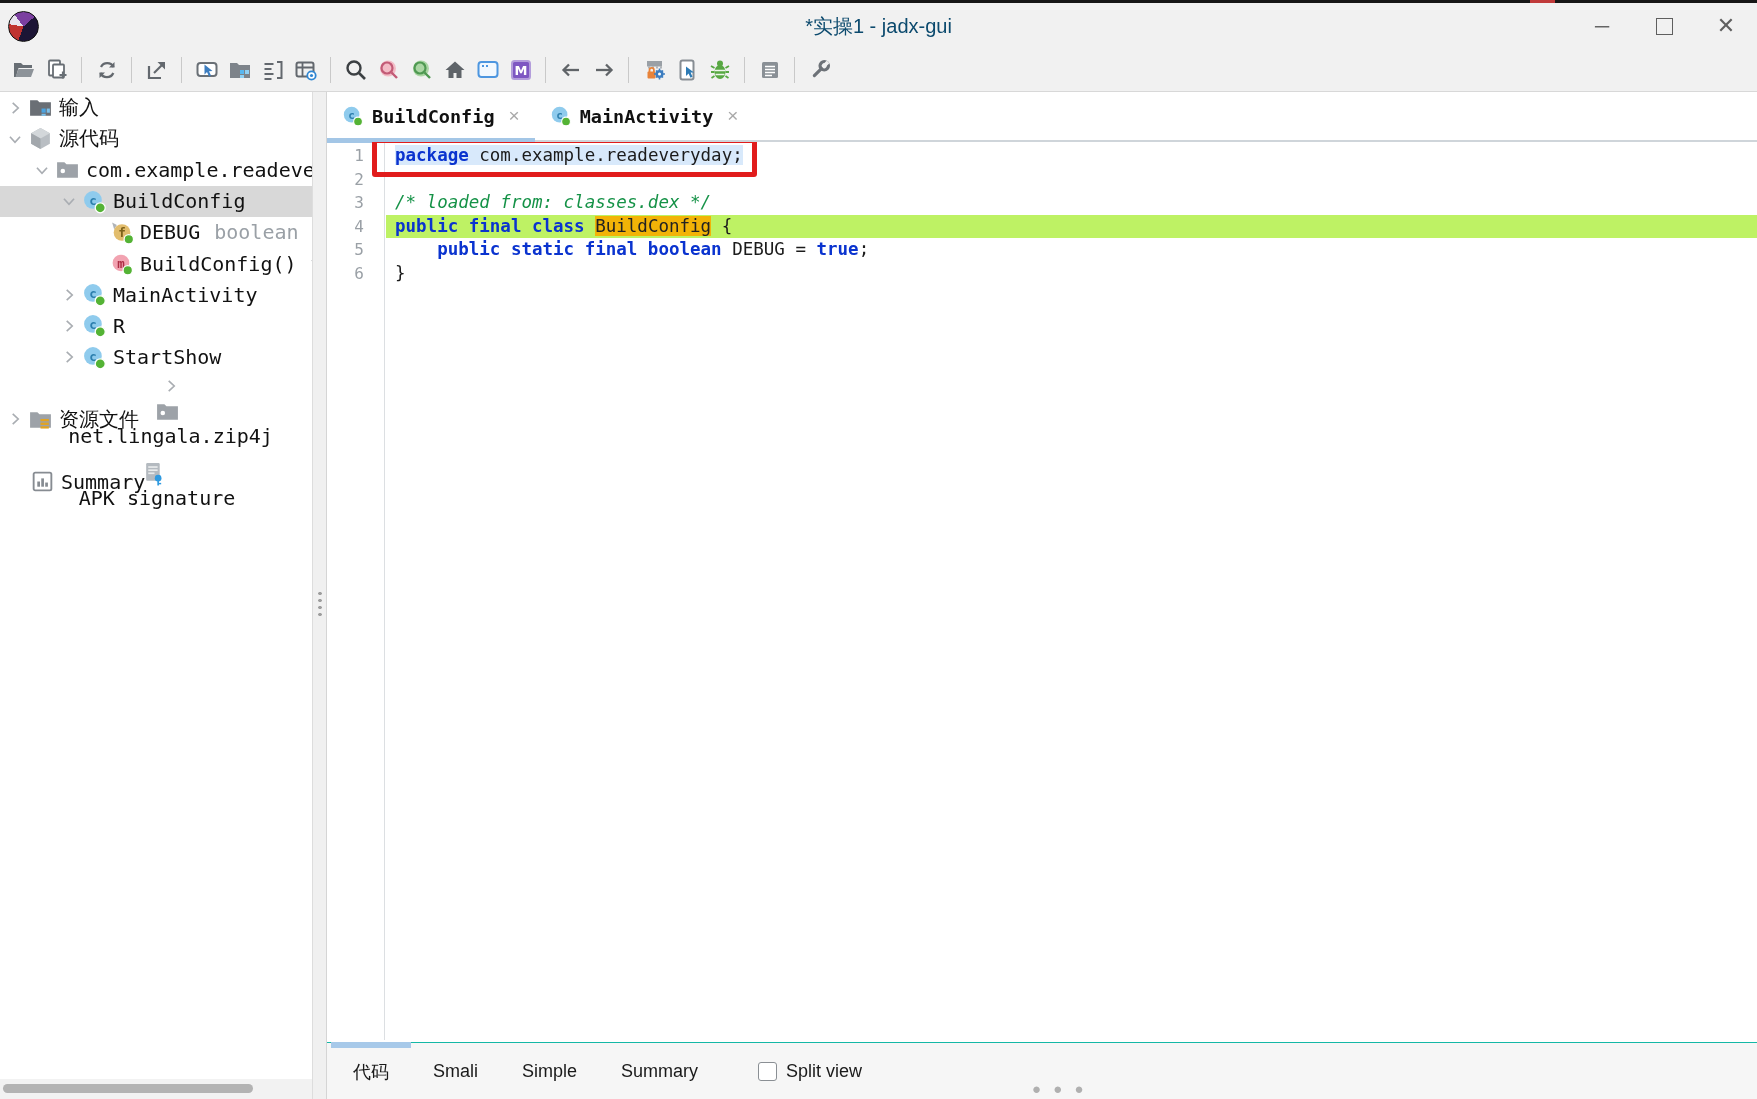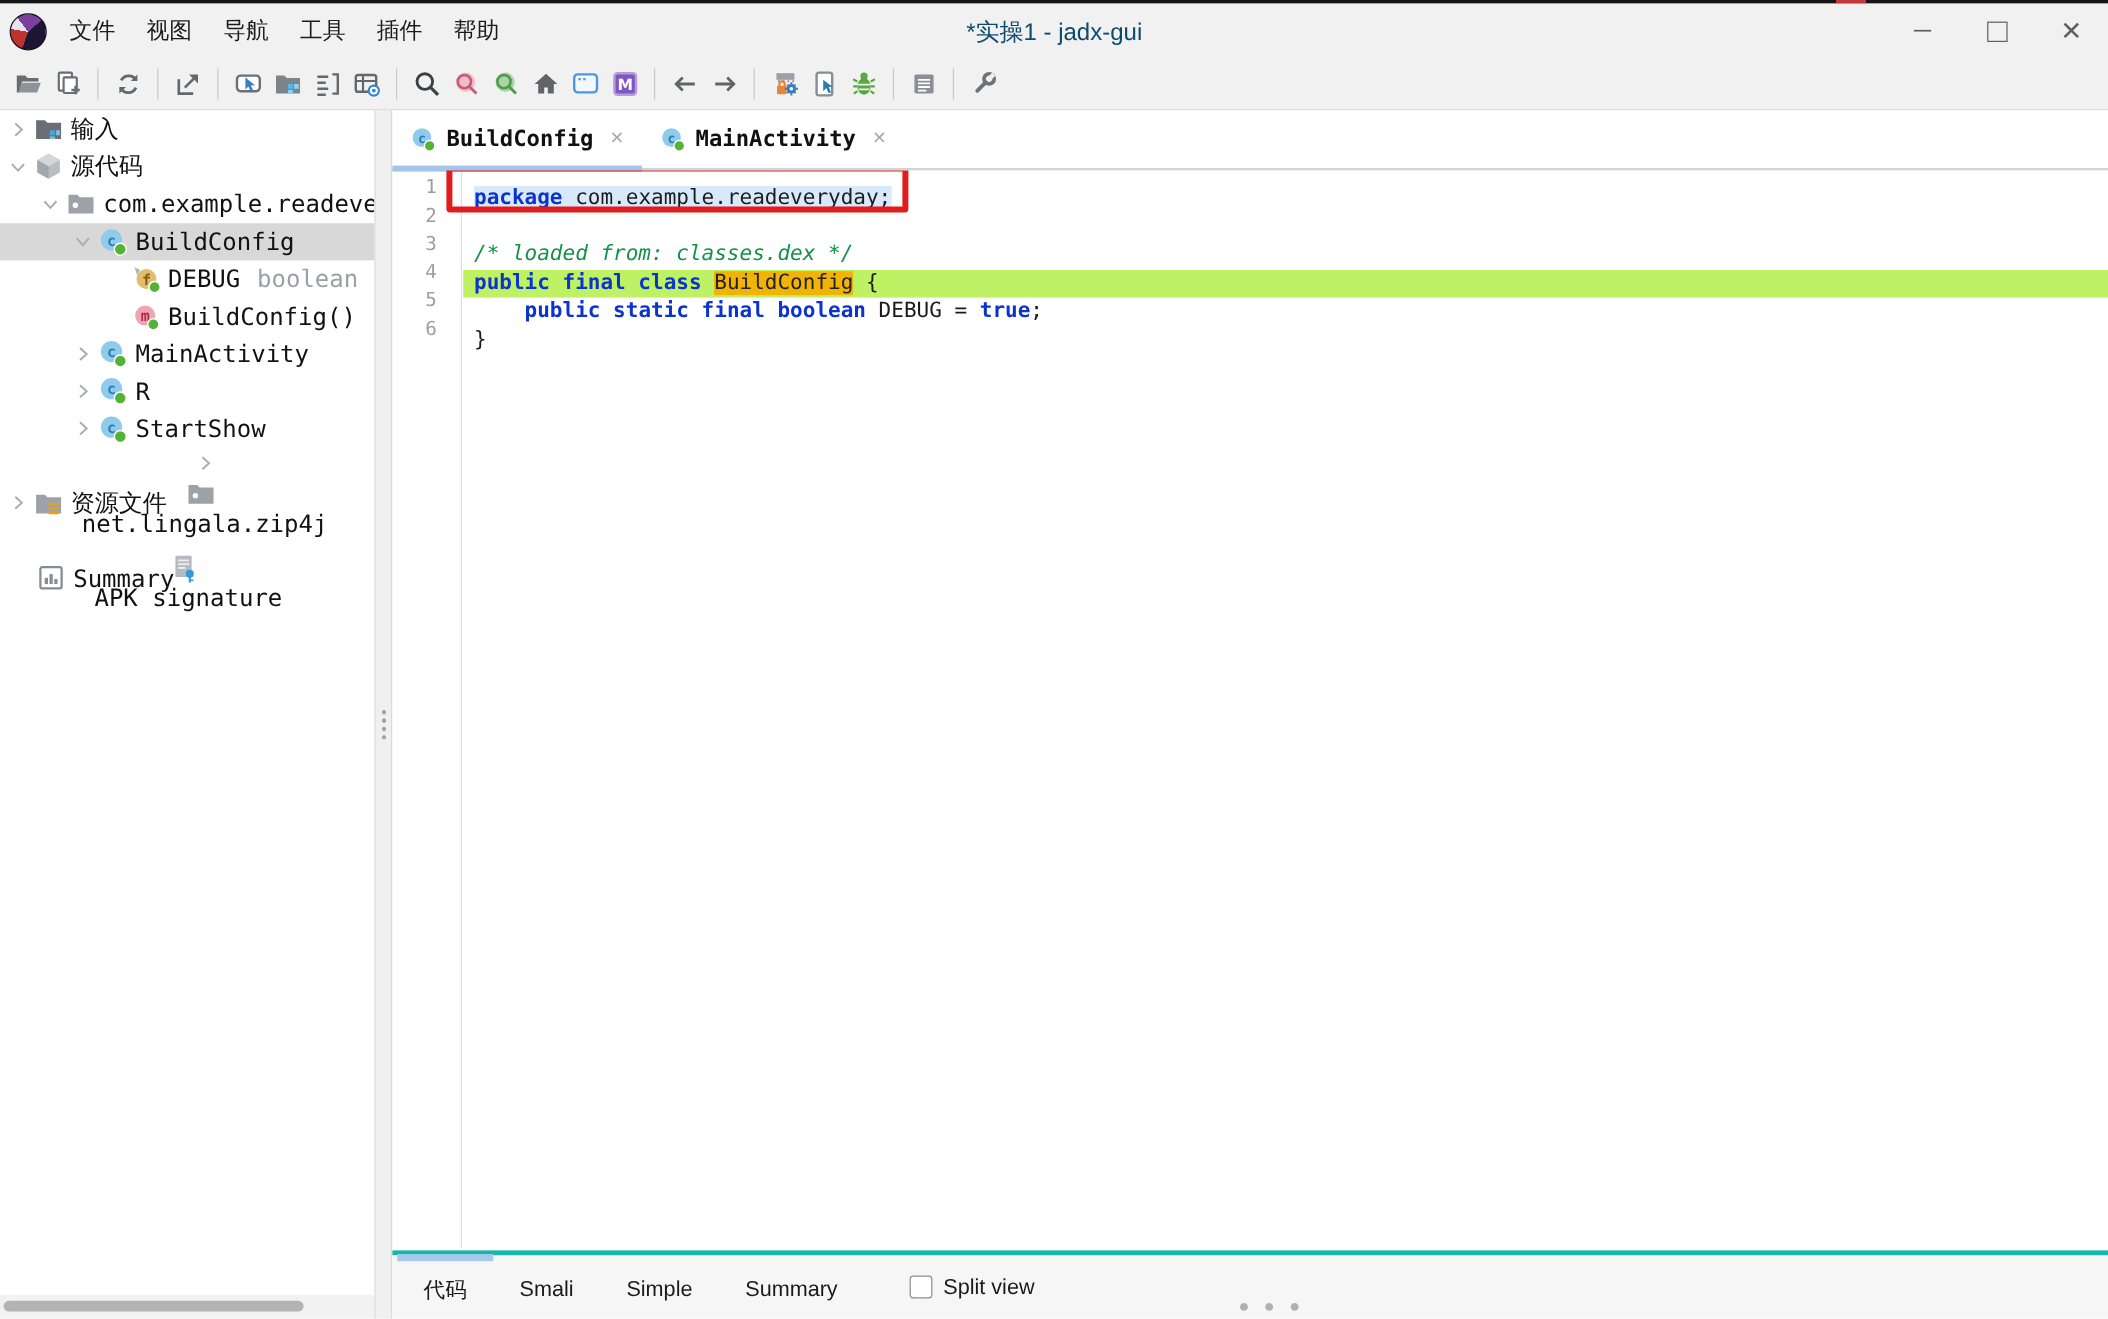--- a/index.html
+++ b/index.html
@@ -57,58 +57,50 @@
   #tabbar{position:relative;height:50px;border-bottom:2px solid #cfd5da;display:flex;align-items:center;}
   .etab{position:relative;height:50px;display:flex;align-items:center;padding:0 15px;cursor:pointer;}
   .etab .tab-label{font-family:"DejaVu Sans Mono",monospace;font-size:18.5px;font-weight:bold;color:#111;margin-left:8px;}
   .etab .tab-close{color:#a9a9a9;font-size:19px;margin-left:14px;}
   .etab.active::after{content:"";position:absolute;left:0;right:0;bottom:-2px;height:5px;background:var(--accent);}
 
   #code-area{position:relative;height:898px;overflow:hidden;}
   #gutter{position:absolute;left:0;top:0;bottom:0;width:58px;border-right:1px solid #dcdfe2;padding-top:2px;}
   .gnum{height:23.5px;line-height:23.5px;text-align:right;padding-right:20px;
     font-family:"DejaVu Sans Mono",monospace;font-size:16px;color:#9aa0a6;}
-  #code-lines{margin-left:59px;padding-top:12px;}
+  #code-lines{margin-left:59px;padding-top:2px;}
   .cl{height:23.5px;line-height:23.5px;padding-left:9px;white-space:pre;
     font-family:"DejaVu Sans Mono",monospace;font-size:17.5px;color:#1b1b1b;}
   .cl.row-hl{background:#bef264;}
   .tok-keyword{color:var(--keyword);font-weight:bold;}
   .tok-comment{color:var(--comment);font-style:italic;}
   .tok-mark{background:var(--mark-bg);color:#222;}
   .sel{background:var(--sel-bg);}
   #annotation-box{position:absolute;left:45px;top:-4px;width:385px;height:39px;
     border:5px solid var(--annotation);border-radius:3px;pointer-events:none;z-index:5;}
 
   
   #bottombar{position:absolute;left:0;bottom:0;width:100%;height:57px;background:#f6f6f6;
-    border-top:4px solid #14b8a6;display:flex;align-items:center;}
+    border-top:1px solid #14b8a6;display:flex;align-items:center;}
   .btab{position:relative;height:57px;display:flex;align-items:center;padding:0 22px;font-size:18px;color:#1a1a1a;cursor:pointer;}
   .btab.active::before{content:"";position:absolute;left:0;right:0;top:-1px;height:6px;background:#a7c9e9;}
   #split-view{display:flex;align-items:center;margin-left:38px;cursor:pointer;}
   #split-view .cb{width:19px;height:19px;background:#fff;border:1.5px solid #8a8f94;border-radius:3px;}
   #split-view .cb-label{font-size:18px;margin-left:9px;}
   #dots-handle{position:absolute;left:705px;bottom:2px;color:#b0b0b0;font-size:15px;letter-spacing:4px;}
 </style>
 </head>
 <body>
 
 <div id="top-strip">
     <div class="red-seg"></div>
   </div>
 
 <div id="titlebar">
   <div id="logo"></div>
-  <div id="menu">
-      <span class="menu-item">文件</span>
-      <span class="menu-item">视图</span>
-      <span class="menu-item">导航</span>
-      <span class="menu-item">工具</span>
-      <span class="menu-item">插件</span>
-      <span class="menu-item">帮助</span>
-    </div>
   <div id="win-title">*实操1 - jadx-gui</div>
   <div id="win-controls">
     <div class="wc wc-min">─</div>
     <div class="wc wc-max">
         <span></span>
       </div>
     <div class="wc wc-close">✕</div>
   </div>
 </div>
 

